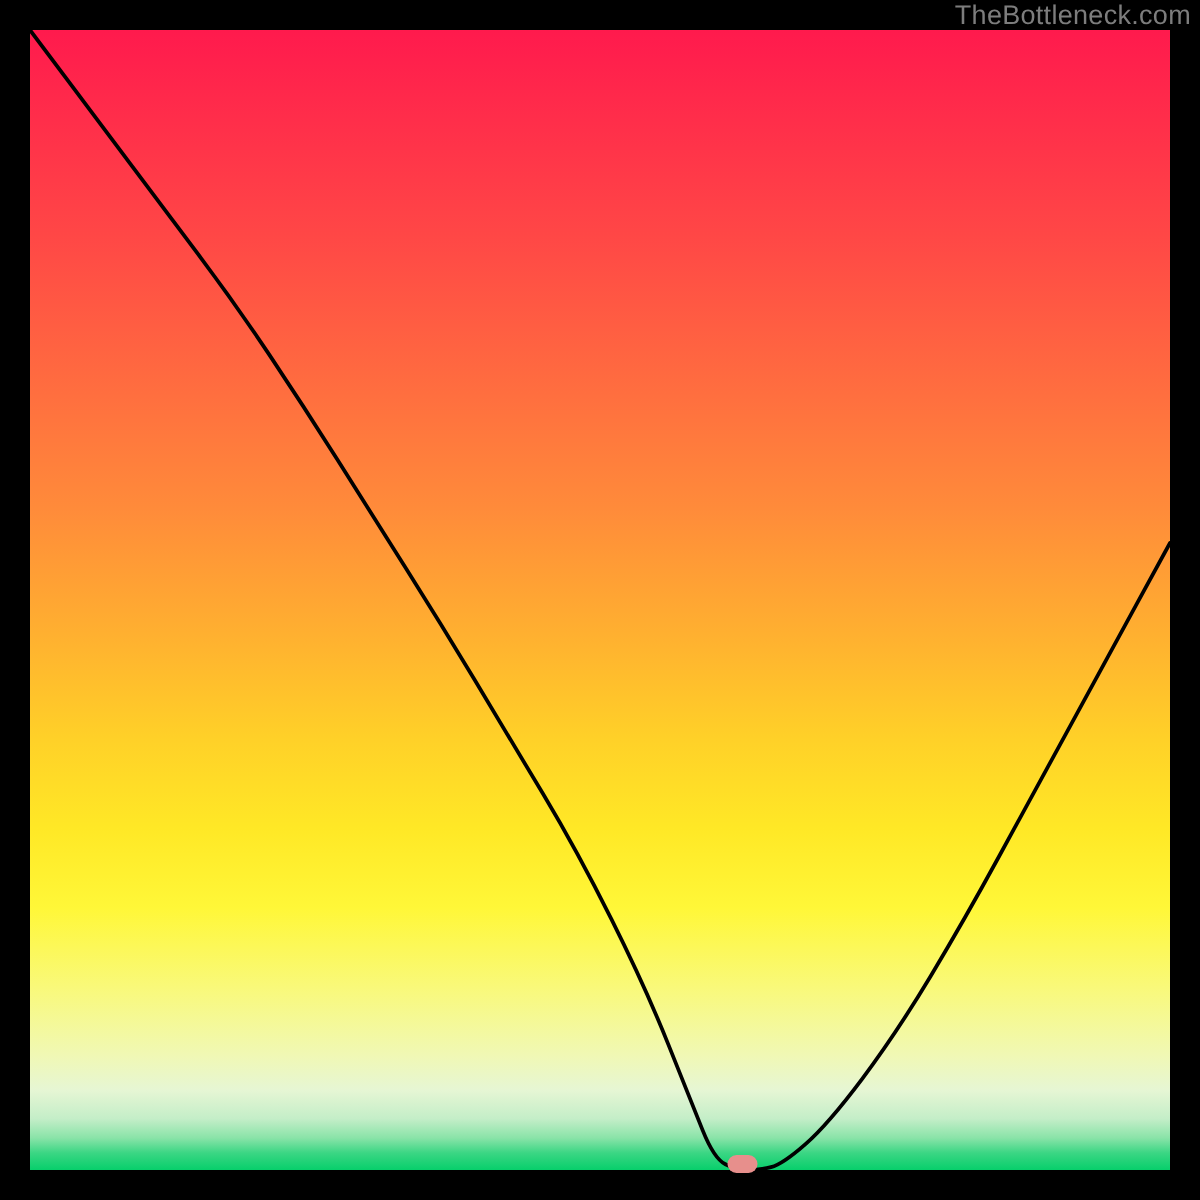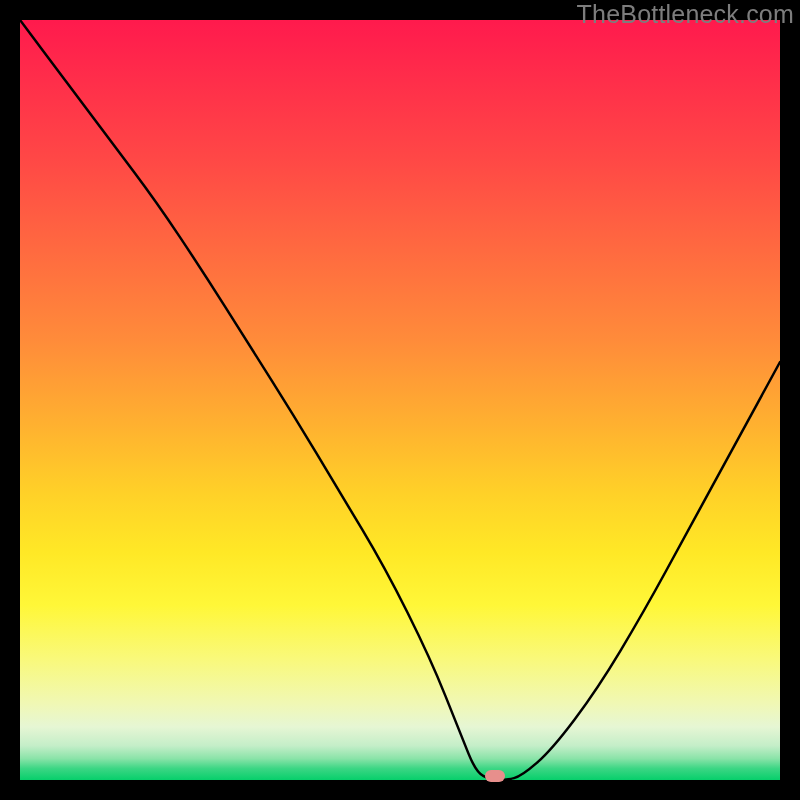--- a/index.html
+++ b/index.html
@@ -56,21 +56,21 @@
     height: 12px;
     border-radius: 6px;
     background: #e78f8c;
     transform: translate(-50%, -50%);
   }
   .watermark {
     position: absolute;
     top: 0px;
     right: 6px;
     color: #7d7d7d;
-    font-size: 25px;
+    font-size: 18px;
     font-weight: 500;
     letter-spacing: 0.2px;
     user-select: none;
   }
 </style>
 </head>
 <body>
 
 <div class="frame">
 

